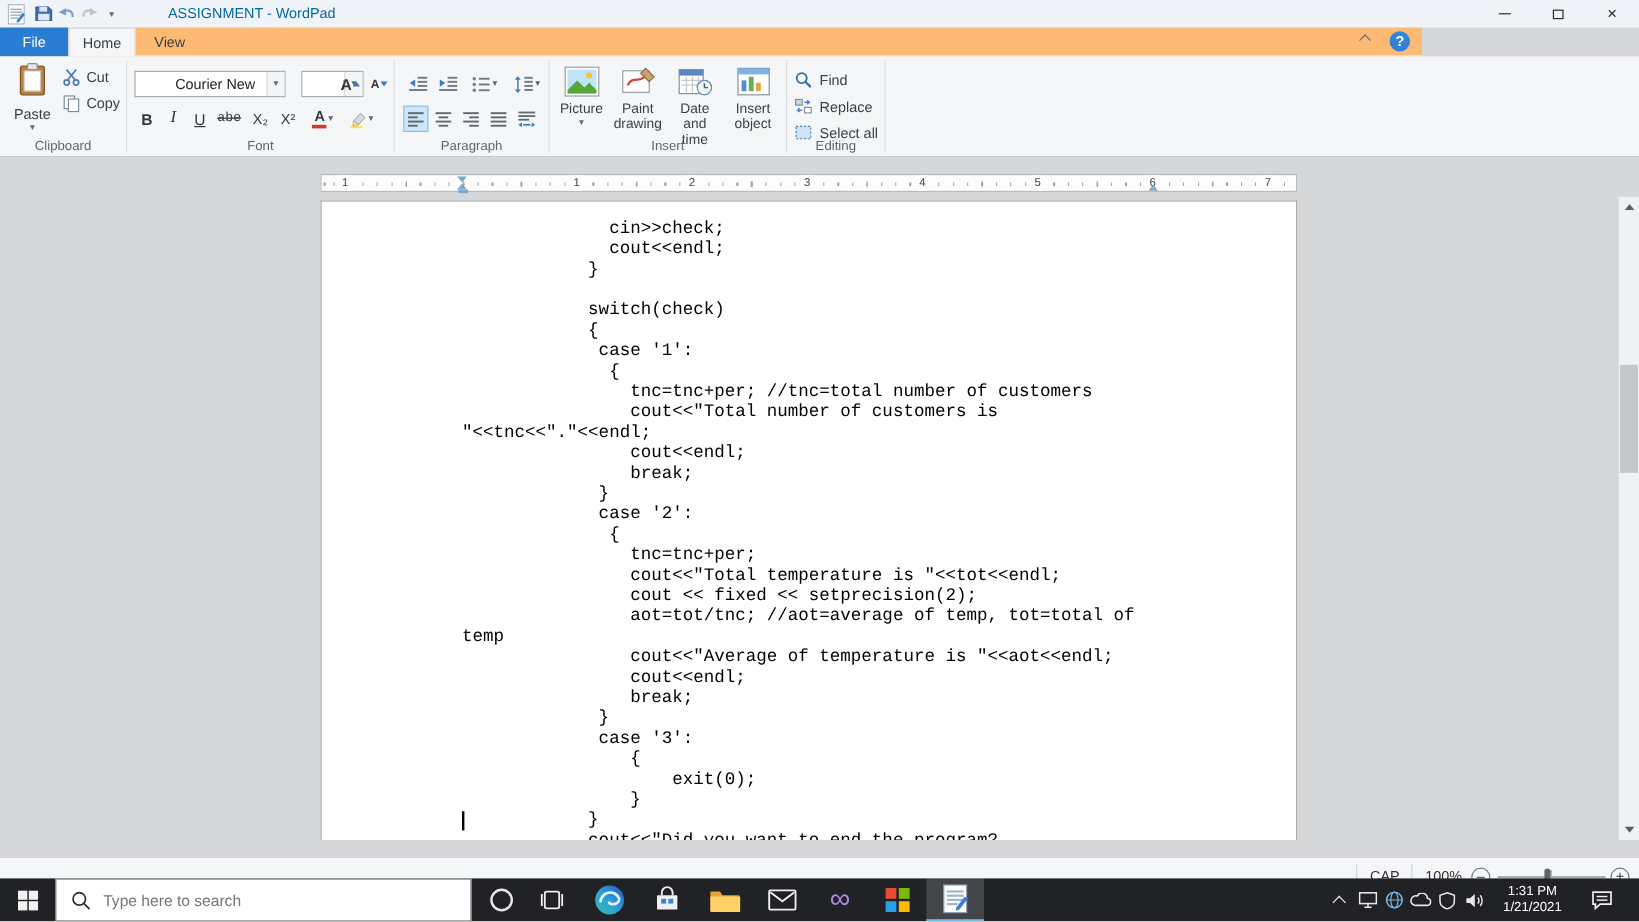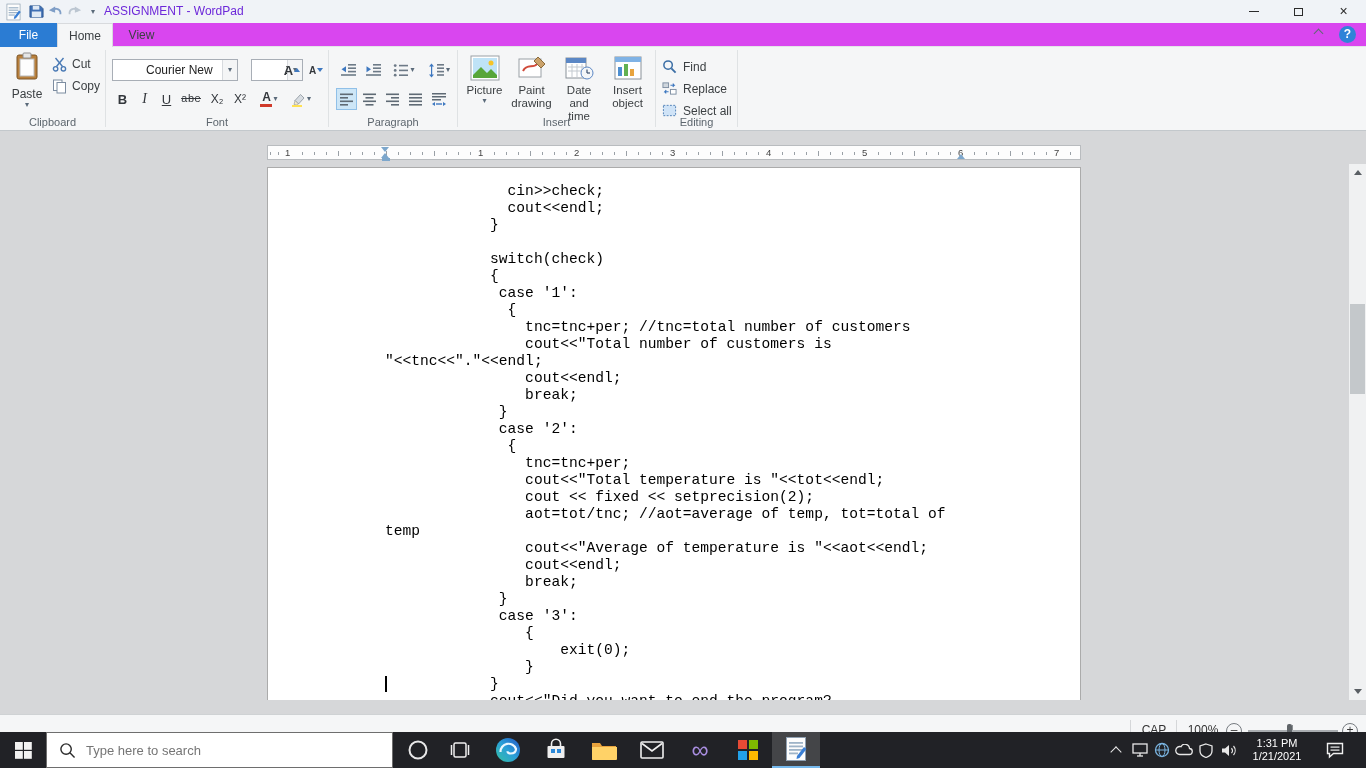--- a/index.html
+++ b/index.html
@@ -6,29 +6,29 @@
   html,body { width:1366px; height:768px; }
   body { font-family: "Liberation Sans","DejaVu Sans",sans-serif; }
   .screen { position:relative; width:1366px; height:768px; overflow:hidden; background:#d6d7d9; }
 
   
   .titlebar { position:absolute; left:0; top:0; width:1366px; height:23px; background:#f0f3f7; }
   .app-icon { position:absolute; left:5px; top:3px; }
   .qat-btn { position:absolute; top:3px; width:18px; height:17px; display:flex; align-items:center; justify-content:center; }
   .qat-save { left:27px; } .qat-undo { left:47px; } .qat-redo { left:65px; }
   .qat-drop { position:absolute; left:86px; top:3px; width:14px; height:17px; font-size:8px; color:#5a6a7a; text-align:center; line-height:17px; }
-  .win-title { position:absolute; left:104px; top:0; height:23px; line-height:23px; font-size:12px; color:#6d28d9; }
+  .win-title { position:absolute; left:140px; top:0; height:23px; line-height:23px; font-size:12px; color:#0369a1; }
   .win-controls { position:absolute; right:0; top:0; height:23px; display:flex; }
   .win-btn { width:45px; height:23px; display:flex; align-items:center; justify-content:center; }
   .glyph-min { width:10px; height:1px; background:#2b2b2b; }
   .glyph-max { width:9px; height:8px; border:1px solid #2b2b2b; }
   .glyph-close { font-size:14px; color:#2b2b2b; line-height:23px; }
 
   
-  .tabsrow { position:absolute; left:0; top:23px; width:1366px; height:24px; background:#d946ef; border-bottom:1px solid #e3e5e8; }
+  .tabsrow { position:absolute; left:0; top:23px; width:1185px; height:24px; background:#fdba74; border-bottom:1px solid #e3e5e8; }
   .tab { position:absolute; top:0; height:24px; line-height:24px; text-align:center; font-size:12px; color:#3c4043; }
   .tab-file { left:0; width:57px; background:#2b7cd3; color:#fff; }
   .tab-home { left:57px; width:56px; background:#f5f6f7; border:1px solid #d8dadd; border-bottom:none; }
   .tab-view { left:113px; width:57px; }
   .ribbon-collapse { position:absolute; right:42px; top:7px; width:9px; height:9px; }
   .chev-up { width:7px; height:7px; border-left:1.5px solid #5f6a73; border-top:1.5px solid #5f6a73; transform:rotate(45deg); }
   .help-btn { position:absolute; right:10px; top:3px; width:17px; height:17px; border-radius:50%; background:#2f83d8; color:#fff; font-size:12px; font-weight:bold; text-align:center; line-height:17px; }
 
   
   .ribbon { position:absolute; left:0; top:47px; width:1366px; height:84px; background:#f5f6f7; border-bottom:1px solid #c3c8cc; }

